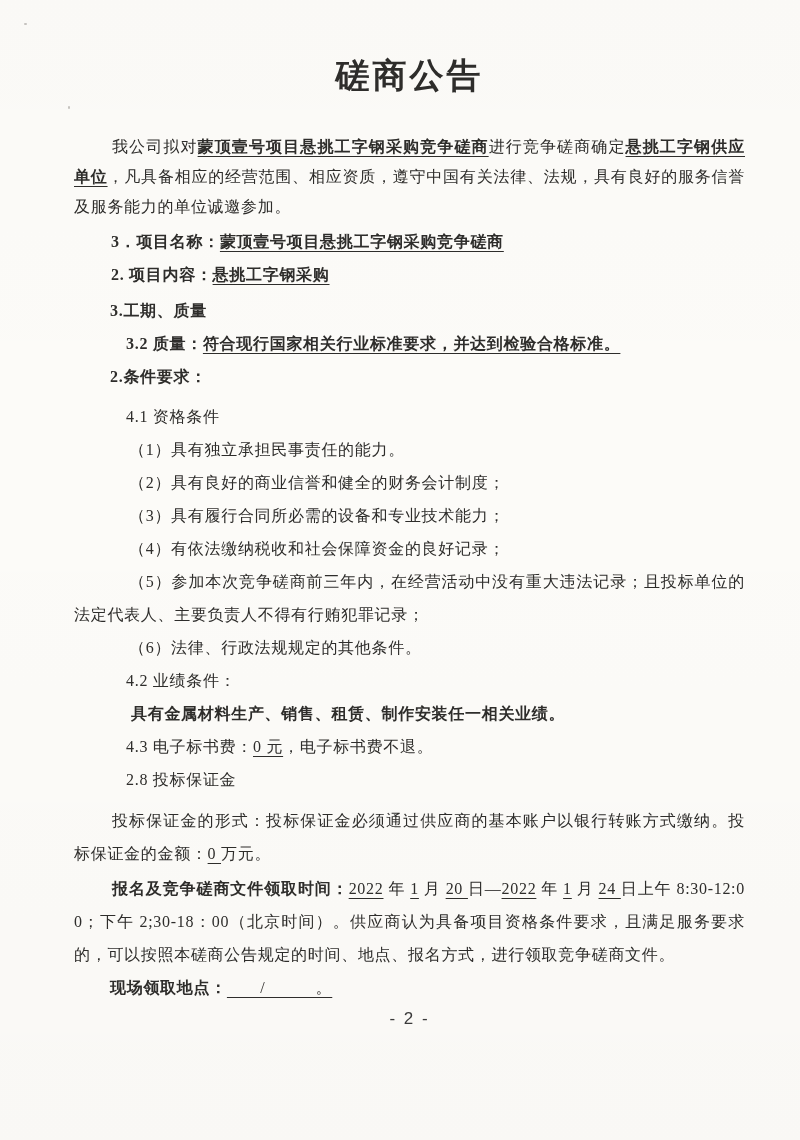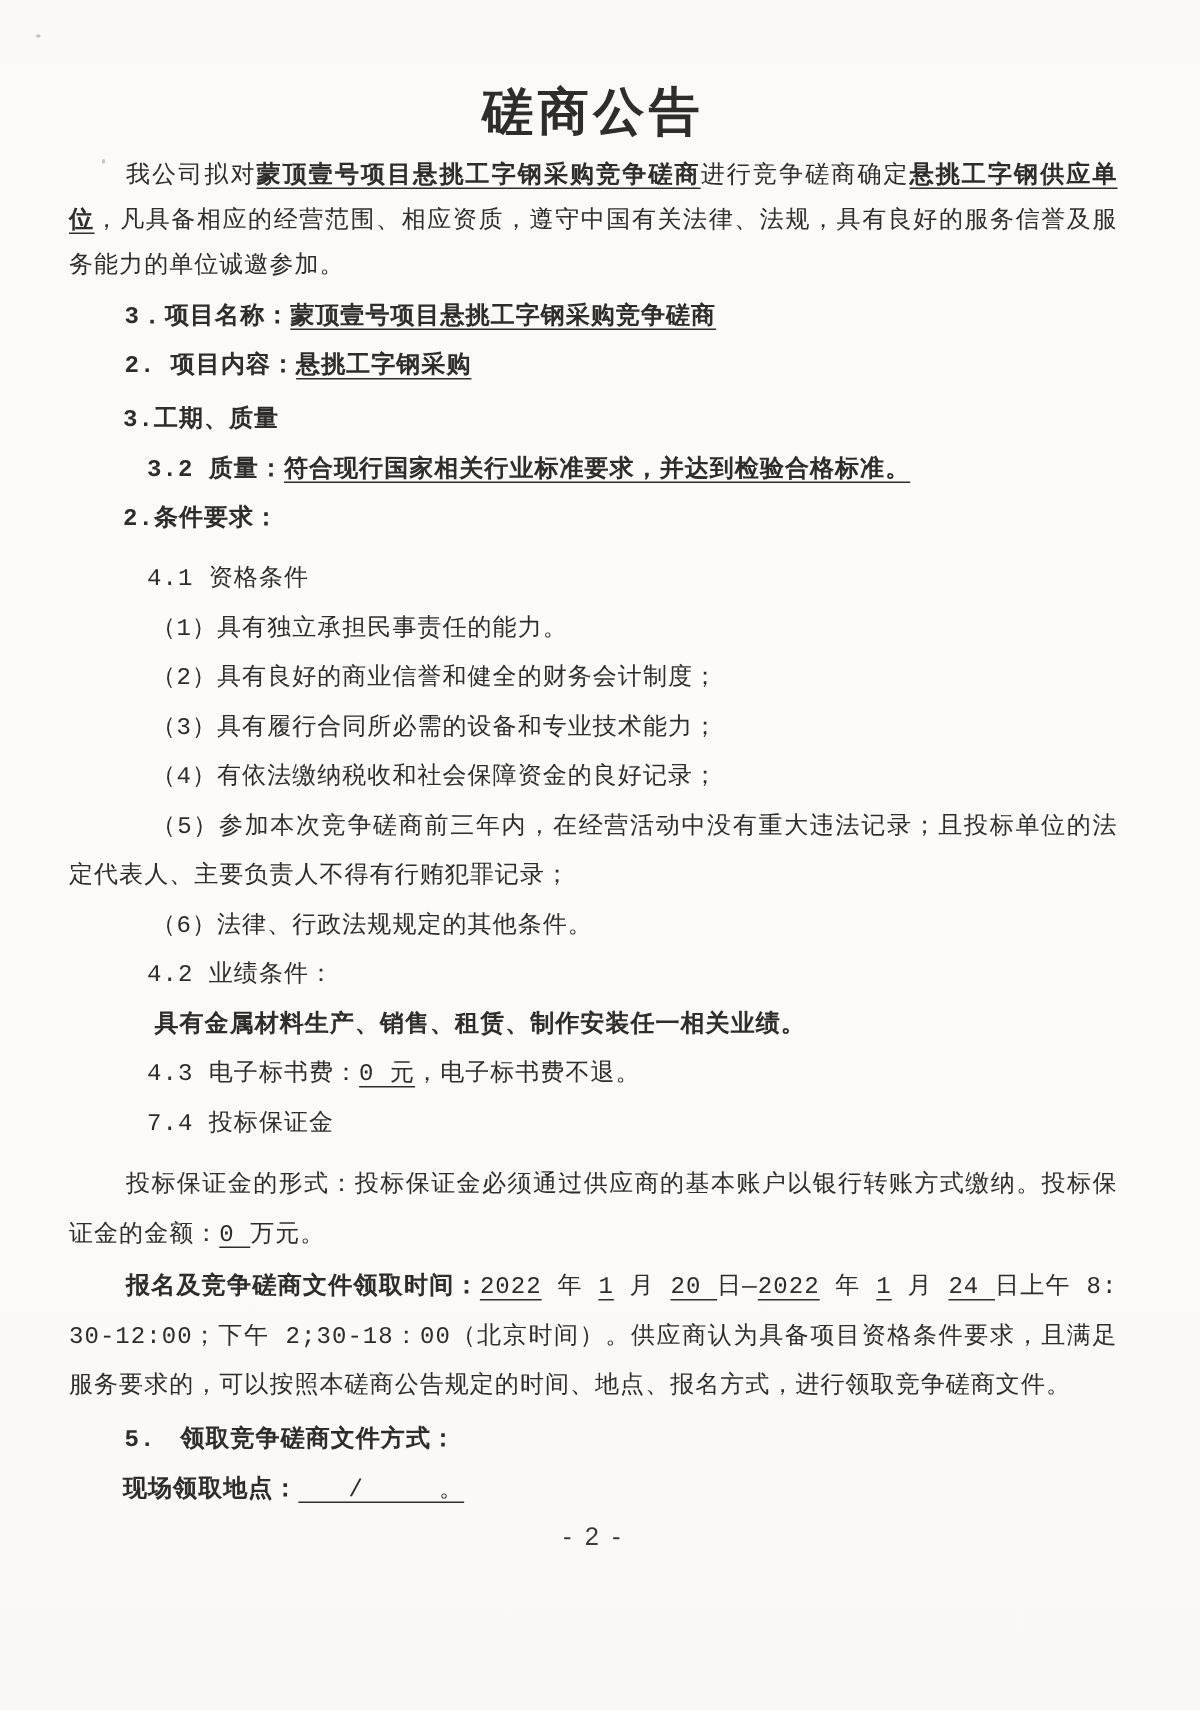--- a/index.html
+++ b/index.html
@@ -6,38 +6,38 @@
     --ink:#2e2d2b;
     --paper:#fcfbf8;
   }
   *{margin:0;padding:0;box-sizing:border-box;}
   html,body{background:#e9e8e5;}
   .page{
     position:relative;
     width:800px;
     height:1140px;
     margin:0 auto;
-    padding:0 55px 0 46px;
+    padding:0 55px 0 74px;
     background:var(--paper);
     background-image:linear-gradient(180deg, rgba(0,0,0,0.008), rgba(0,0,0,0) 40%, rgba(0,0,0,0.01));
     color:var(--ink);
     font-family:"Liberation Serif","DejaVu Serif",serif;
     font-size:16px;
     letter-spacing:0.7px;
     overflow:hidden;
   }
   .doc-title{
     padding-top:50px;
     text-align:center;
     font-size:34px;
     font-weight:700;
     letter-spacing:3px;
     line-height:52px;
   }
-  .doc-body{font-family:Liberation Mono, monospace;}
+  .doc-body{margin-top:30px;}
   .block{line-height:33px;min-height:33px;}
   .b{font-weight:700;}
   .u{
     text-decoration:underline;
     text-underline-offset:4px;
     text-decoration-thickness:1.2px;
   }
   
   .k-intro{text-indent:38px;text-align:justify;line-height:30px;margin-bottom:6px;}
   .k-l1t{padding-left:37px;line-height:27px;}
@@ -81,21 +81,20 @@
       <div class="block k-l2-gap"><span>4.1 资格条件</span></div>
       <div class="block k-item"><span>（1）具有独立承担民事责任的能力。</span></div>
       <div class="block k-item"><span>（2）具有良好的商业信誉和健全的财务会计制度；</span></div>
       <div class="block k-item"><span>（3）具有履行合同所必需的设备和专业技术能力；</span></div>
       <div class="block k-item"><span>（4）有依法缴纳税收和社会保障资金的良好记录；</span></div>
       <div class="block k-hang"><span>（5）参加本次竞争磋商前三年内，在经营活动中没有重大违法记录；且投标单位的法定代表人、主要负责人不得有行贿犯罪记录；</span></div>
       <div class="block k-item"><span>（6）法律、行政法规规定的其他条件。</span></div>
       <div class="block k-l2"><span>4.2 业绩条件：</span></div>
       <div class="block k-l2b"><span class="b">具有金属材料生产、销售、租赁、制作安装任一相关业绩。</span></div>
       <div class="block k-l2"><span>4.3 电子标书费：</span><span class="u">0 元</span><span>，电子标书费不退。</span></div>
-      <div class="block k-l2"><span>7.4 投标保证金</span></div>
+      <div class="block k-l2"><span>2.8 投标保证金</span></div>
       <div class="block k-para-gap"><span>投标保证金的形式：投标保证金必须通过供应商的基本账户以银行转账方式缴纳。投标保证金的金额：</span><span class="u">0 </span><span>万元。</span></div>
       <div class="block k-para-ba"><span class="b">报名及竞争磋商文件领取时间：</span><span class="u">2022</span><span> 年 </span><span class="u">1</span><span> 月 </span><span class="u"> 20 </span><span> 日—</span><span class="u">2022</span><span> 年 </span><span class="u">1</span><span> 月 </span><span class="u">24  </span><span> 日上午 8:30-12:00；下午 2;30-18：00（北京时间）。供应商认为具备项目资格条件要求，且满足服务要求的，可以按照本磋商公告规定的时间、地点、报名方式，进行领取竞争磋商文件。</span></div>
-      <div class="block k-l1-gap"><span class="b">5.　领取竞争磋商文件方式：</span></div>
       <div class="block k-l1"><span class="b">现场领取地点：</span><span class="u">　　/　　　。</span></div>
     </div>
 
   <div class="page-number">- 2 -</div>
 </div>
 
 </body></html>

